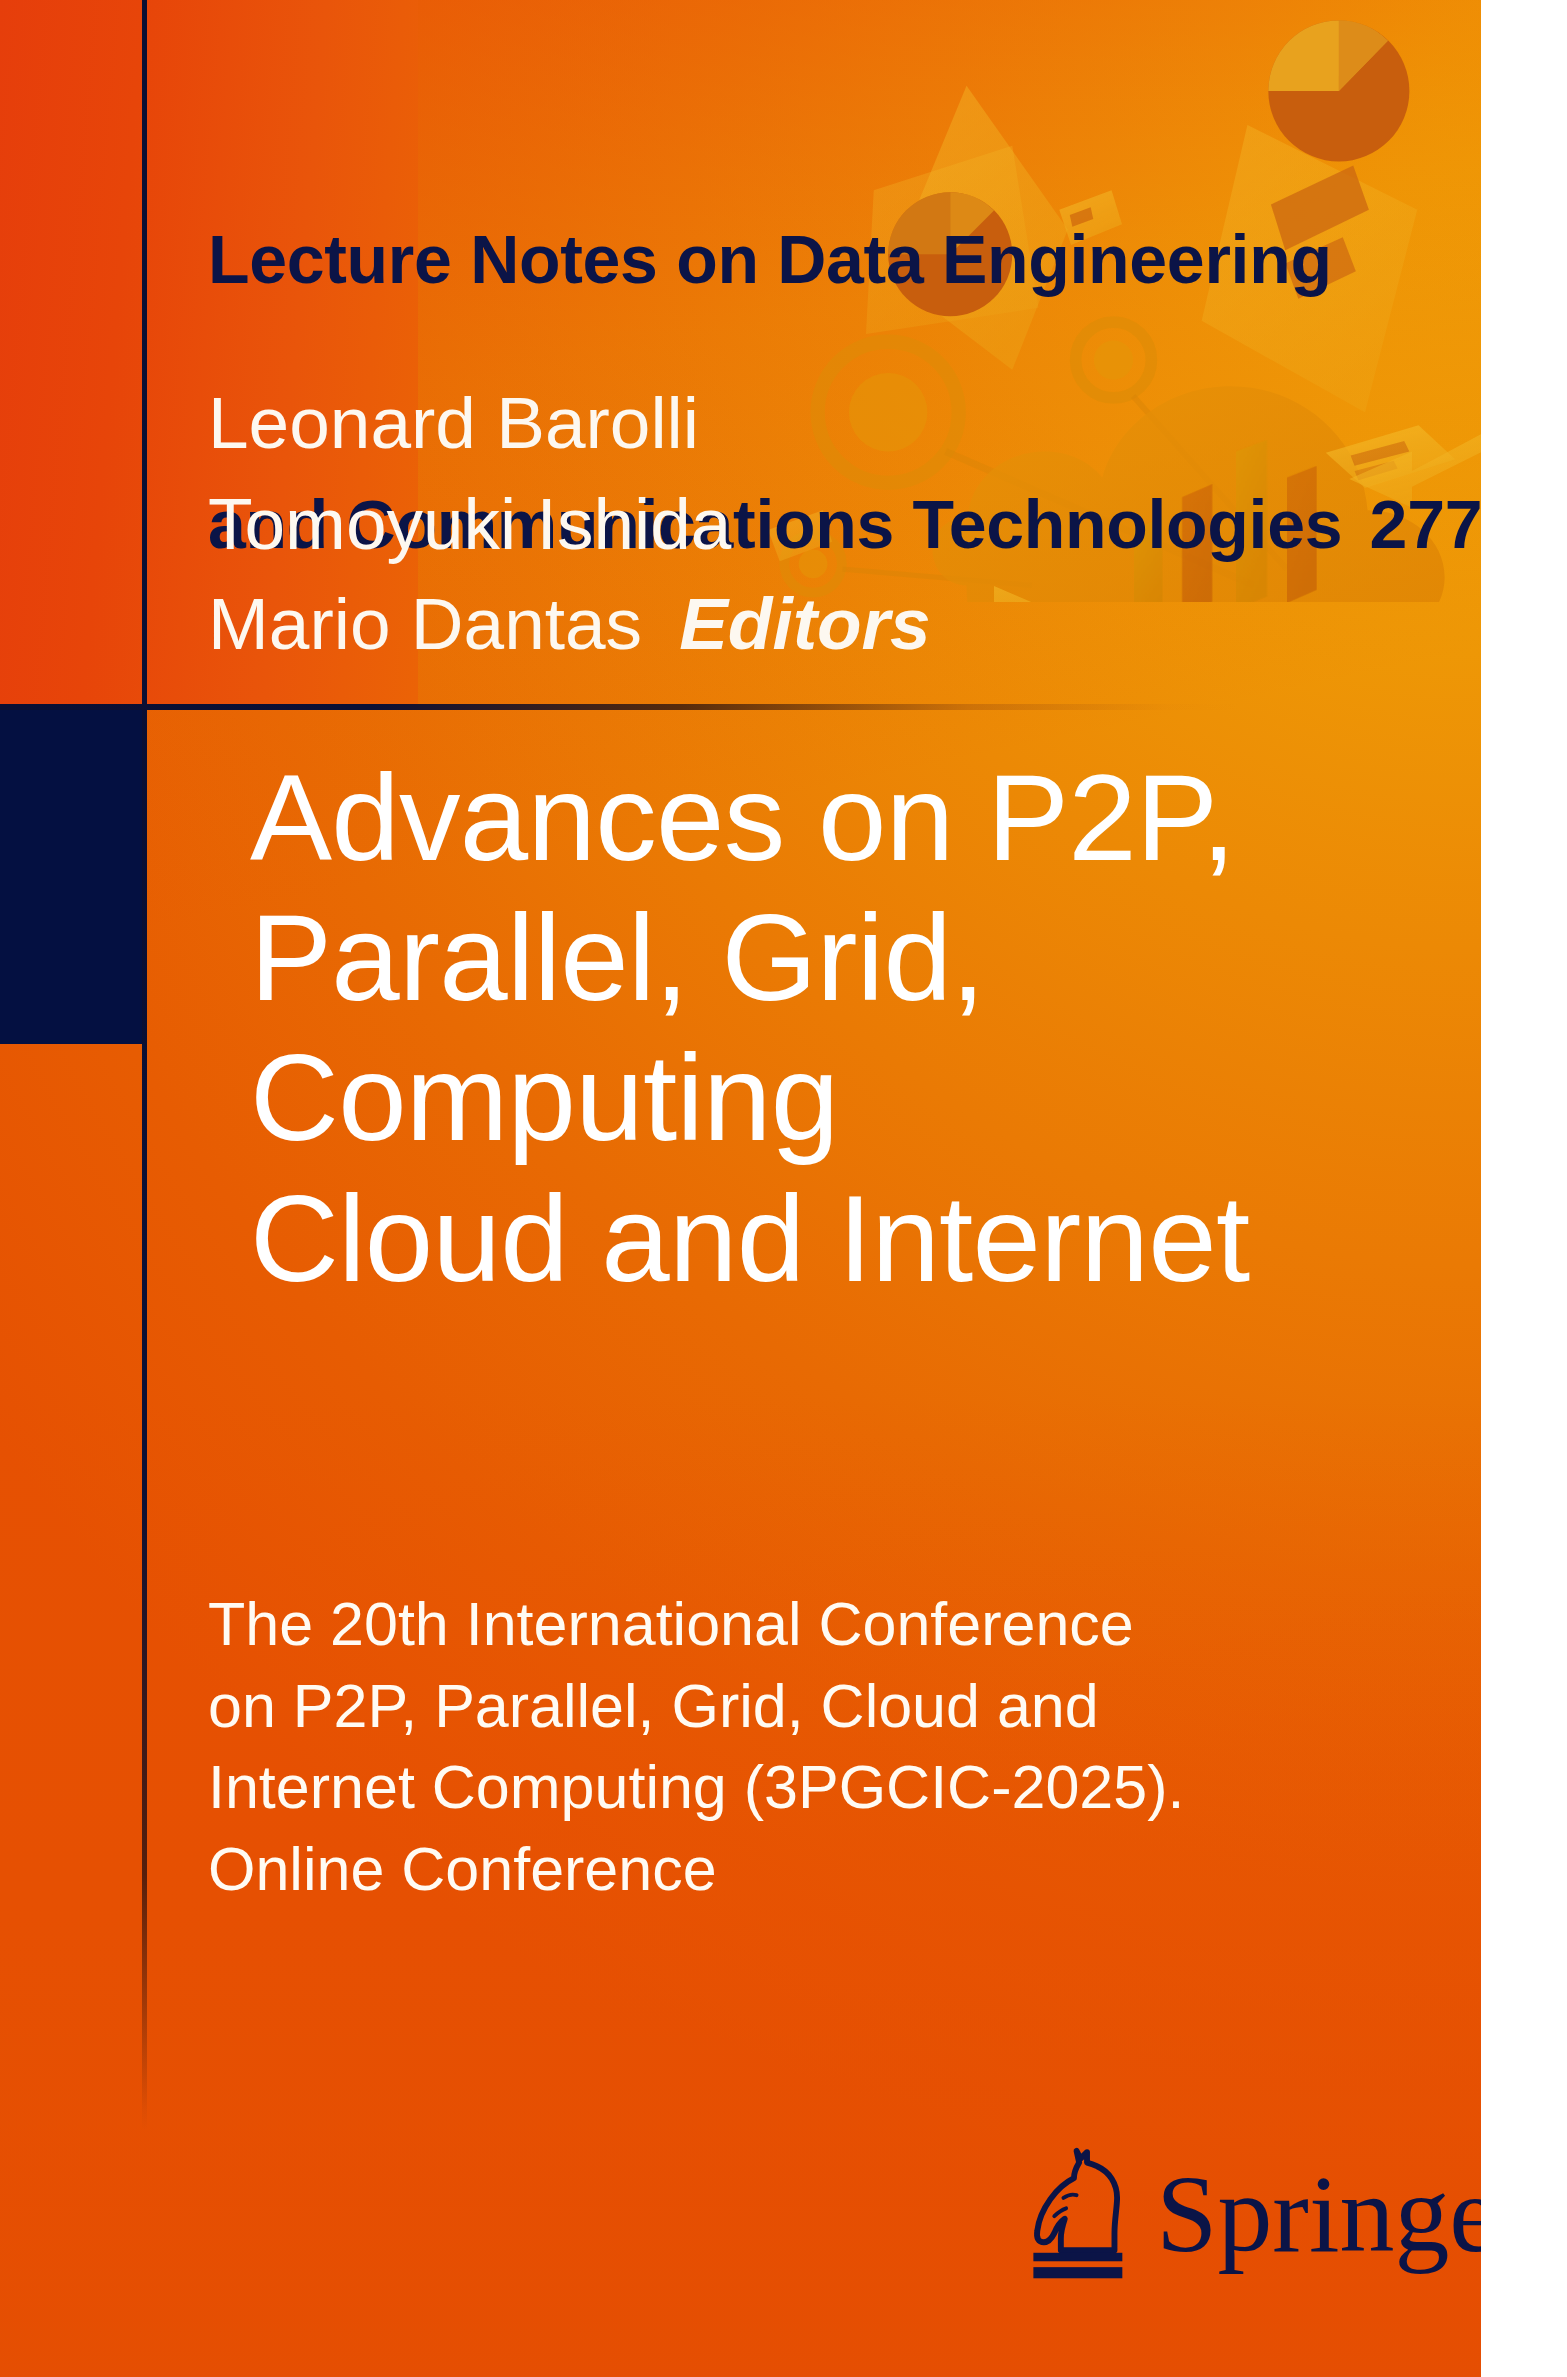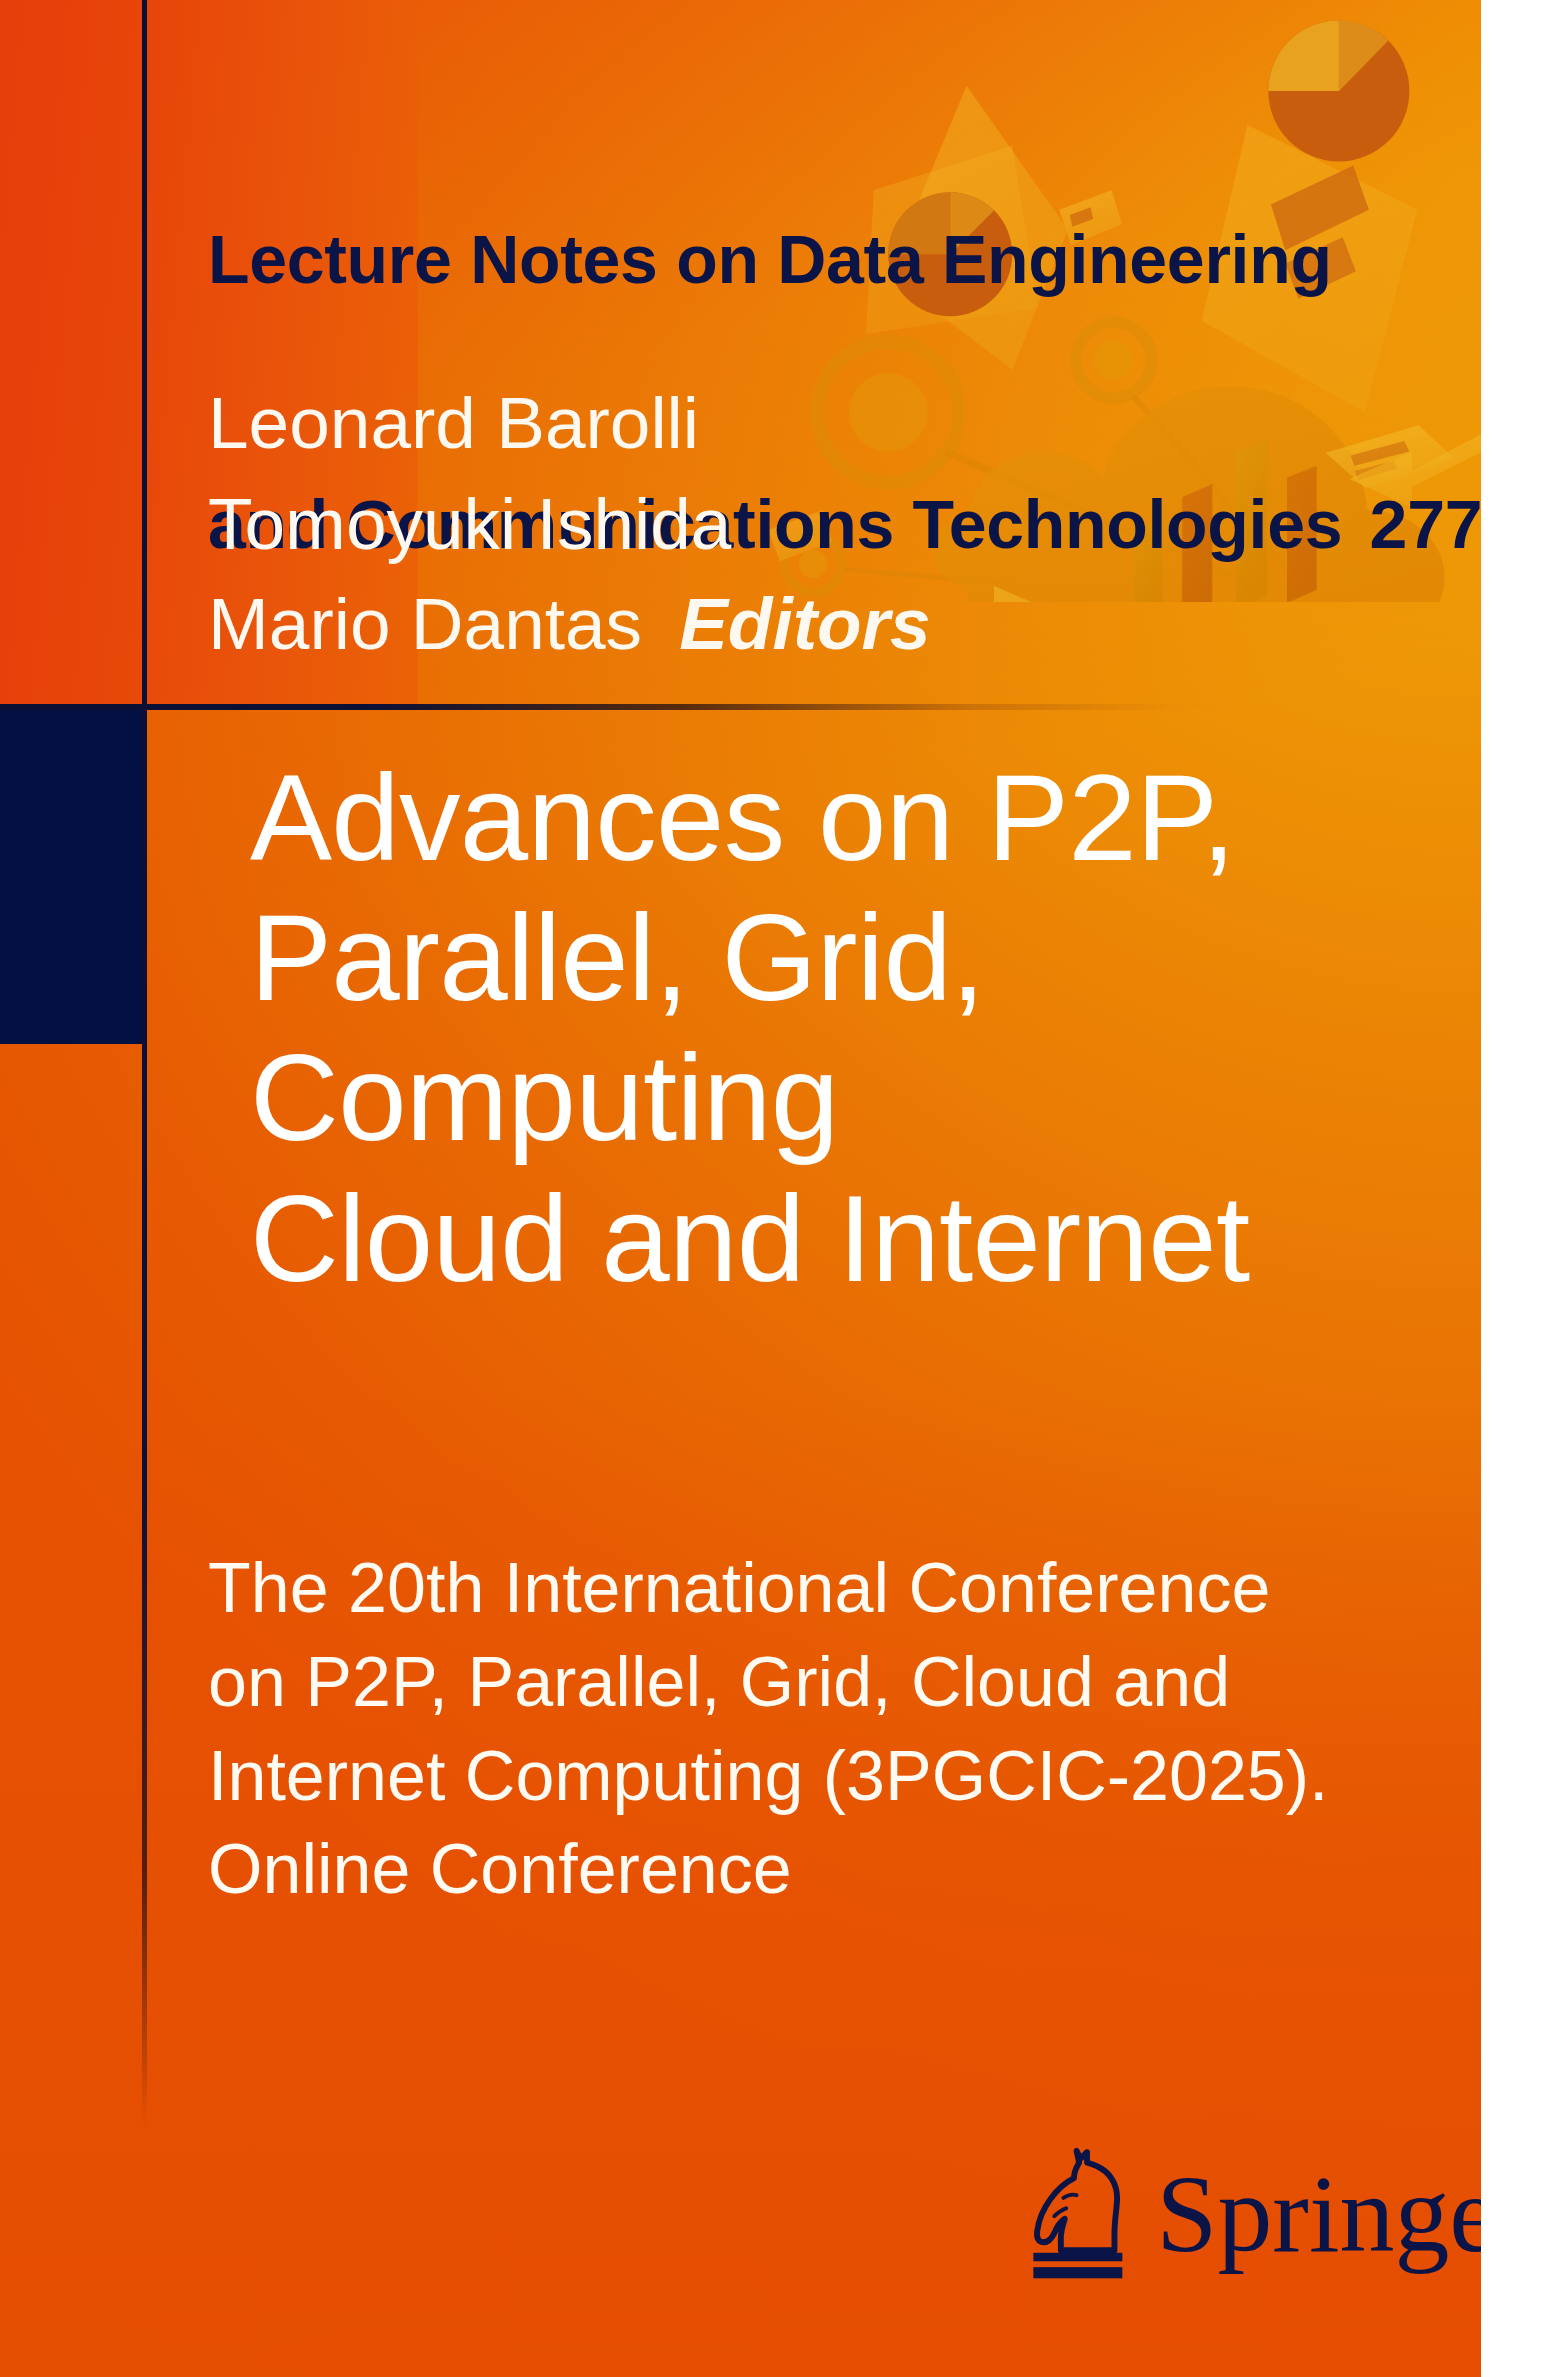--- a/index.html
+++ b/index.html
@@ -77,23 +77,23 @@
     color:#FFFFFF;
     font-size:123px;
     line-height:1.14;
     font-weight:400;
     letter-spacing:-0.7px;
     margin-left:46px;
   }
   .title .tline{display:block;white-space:nowrap;}
 
   .subtitle{
-    position:absolute;left:208px;top:1542px;width:1150px;
+    position:absolute;left:208px;top:1584px;width:1150px;
     color:#FFFBF3;
-    font-size:70px;
+    font-size:61px;
     line-height:1.34;
     font-weight:400;
   }
   .subtitle .sline{display:block;white-space:nowrap;}
 
   
   .logo{
     position:absolute;left:1019px;top:2135px;width:497px;height:144px;
   }
   .logo svg{width:100%;height:100%;display:block;}

